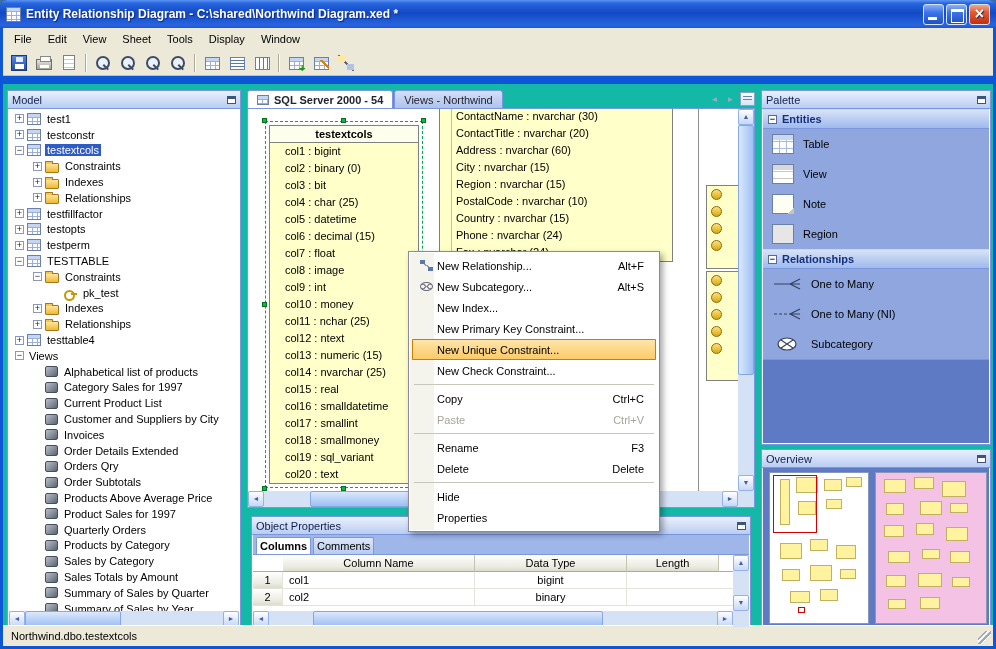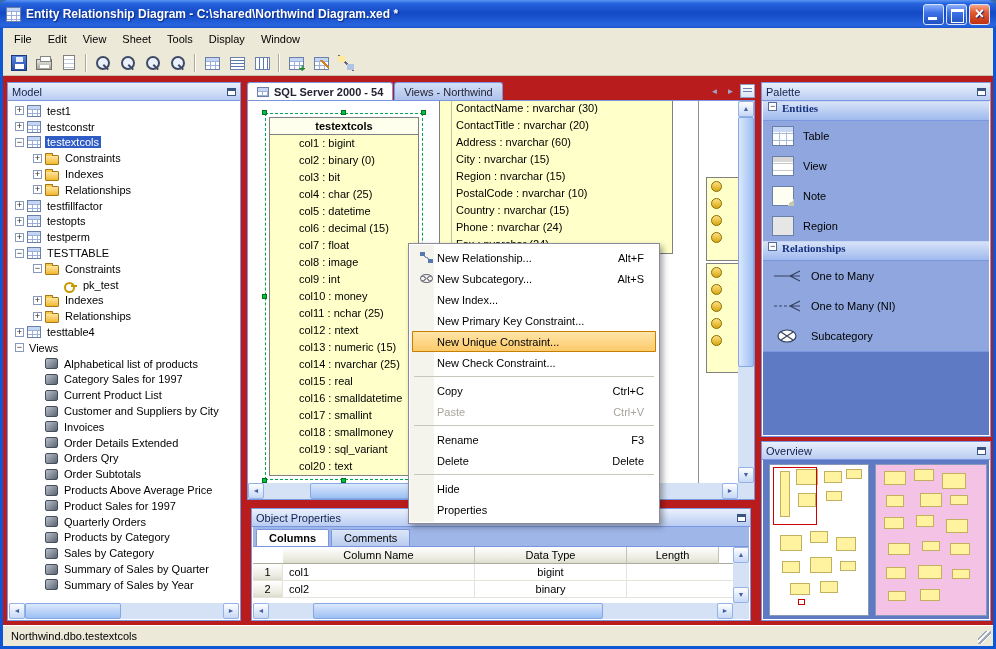--- a/index.html
+++ b/index.html
@@ -58,21 +58,21 @@
   .ic-table-new{width:15px;height:13px;margin-top:1px;}
   .ic-table-new::after{content:"+";position:absolute;right:-3px;bottom:-5px;color:#18901C;font-weight:bold;font-size:11px;}
   .ic-table-edit{width:15px;height:13px;margin-top:1px;}
   .ic-table-edit::after{content:"";position:absolute;left:2px;top:2px;width:12px;height:10px;
     background:linear-gradient(45deg,transparent 55%,#D08020 55% 72%,transparent 72%);}
   .ic-diagram{background:linear-gradient(#FFE9A0,#FFE9A0) 0 1px/7px 6px no-repeat,
     linear-gradient(#B0C4E8,#B0C4E8) 9px 9px/7px 6px no-repeat,
     linear-gradient(to top right,transparent 46%,#667 46% 54%,transparent 54%);}
 
   
-  .workspace{position:absolute;left:3px;top:76px;width:990px;height:549px;background:#b91c1c;}
+  .workspace{position:absolute;left:3px;top:84px;width:990px;height:549px;background:#14b8a6;}
   .panel{position:absolute;background:#fff;border:1px solid #7A96DF;}
   .panel-head{position:absolute;left:0;top:0;right:0;height:18px;
     background:linear-gradient(#EAF1FD,#B9CCF2);border-bottom:1px solid #7A96DF;
     display:flex;align-items:center;padding:0 4px;color:#10204C;}
   .ph-ic{margin-left:auto;width:9px;height:8px;border:1px solid #3A5480;border-top-width:3px;background:#fff;flex:none;}
 
   
   .sbtrack{position:absolute;background:#D5E2F6;}
   .sbtn{position:absolute;width:16px;height:16px;background:linear-gradient(#FEFEFF,#C6D8F6);
     border:1px solid #95B2E8;border-radius:2px;color:#4060A8;font-size:7px;text-align:center;line-height:14px;}
@@ -110,21 +110,21 @@
   .tnav.l::before{content:"◄";} .tnav.r::before{content:"►";}
   .tlist{position:relative;width:15px;height:14px;border:1px solid #8AA0CC;background:linear-gradient(#fff,#D8E4F8);}
   .tlist::before{content:"";position:absolute;left:2px;right:2px;top:3px;bottom:3px;
     background:repeating-linear-gradient(#6C82B4 0 1px,transparent 1px 3px);}
 
   
   .canvas{position:absolute;left:244px;top:24px;width:508px;height:400px;background:#fff;border:1px solid #7A96DF;}
   .canvas-inner{position:absolute;left:0;top:0;right:16px;bottom:16px;overflow:hidden;background:#fff;}
   .dtable{position:absolute;border:1px solid #808080;background:#FFFFC9;font-size:11px;}
   .dt-title{height:17px;line-height:17px;background:#FFFFEE;border-bottom:1px solid #808080;font-weight:bold;text-align:center;}
-  .dt-row{height:17px;line-height:17px;padding-left:29px;white-space:nowrap;overflow:hidden;}
+  .dt-row{height:17px;line-height:17px;padding-left:15px;white-space:nowrap;overflow:hidden;}
   .cust .dt-row{padding-left:16px;background:linear-gradient(90deg,transparent 0 11px,#C0C0A8 11px 12px,transparent 12px);}
   .selected-table{outline:1px dashed #00A651;outline-offset:3px;}
   .hd{position:absolute;width:5px;height:5px;background:#00C040;border:1px solid #007020;z-index:3;}
   .vline{position:absolute;width:1px;background:#909090;}
   .ptable{position:absolute;background:#FFFFC9;border:1px solid #808080;padding:3px 0 0 4px;}
   .key-badge{display:block;width:11px;height:11px;margin-bottom:6px;border-radius:50%;
     background:linear-gradient(#FFE080,#D8A810);border:1px solid #8A6A00;}
   .canvas .vsb{right:0;top:0;width:16px;bottom:16px;z-index:5;}
   .canvas .hsb{left:0;bottom:0;height:16px;right:16px;z-index:5;}
   .sbcorner{position:absolute;right:0;bottom:0;width:16px;height:16px;background:#D5E2F6;z-index:5;}
@@ -145,40 +145,40 @@
     linear-gradient(#5878B0,#5878B0) 8px 7px/5px 4px no-repeat,
     linear-gradient(to top right,transparent 46%,#8898B8 46% 54%,transparent 54%);}
   .ic-subcategory{width:13px;height:9px;border:1px solid #667;border-radius:50%;
     background:linear-gradient(to top right,transparent 44%,#889 44% 56%,transparent 56%),
     linear-gradient(to bottom right,transparent 44%,#889 44% 56%,transparent 56%);}
 
   
   .op-panel{left:248px;top:432px;width:500px;height:113px;}
   .op-body{position:absolute;left:1px;right:1px;top:18px;bottom:1px;background:#fff;display:flex;flex-direction:column;}
   .op-tabstrip{height:20px;background:#9FB6E8;display:flex;align-items:flex-end;padding:2px 2px 0 3px;gap:2px;border-bottom:1px solid #7A96DF;}
-  .optab{height:17px;line-height:16px;padding:0 12px;border:1px solid #7A96DF;border-bottom:none;border-radius:2px 2px 0 0;
+  .optab{height:17px;line-height:16px;padding:0 3px;border:1px solid #7A96DF;border-bottom:none;border-radius:2px 2px 0 0;
     background:linear-gradient(#DCE6F8,#B9CBEE);white-space:nowrap;}
   .optab.active{background:#fff;font-weight:bold;}
   .op-gridwrap{flex:1;position:relative;}
   .og-row{display:flex;height:17px;align-items:flex-end;}
   .og-c{overflow:hidden;white-space:nowrap;line-height:16px;}
   .c0{width:30px;flex:none;} .c1{width:192px;flex:none;} .c2{width:152px;flex:none;} .c3{width:92px;flex:none;} .cfill{flex:1;}
   .og-head .og-c,.og-c.num{background:linear-gradient(#FFFFFF,#ECECE2 70%,#DCDCCE);
     border-right:1px solid #C4C4B4;border-bottom:1px solid #ACAC9C;text-align:center;}
   .og-body .og-c{border-right:1px solid #E4E4DA;border-bottom:1px solid #E4E4DA;padding-left:6px;}
   .og-body .og-c.num{padding-left:0;}
   .og-body .og-c.ctr{text-align:center;padding-left:0;}
   .op-vsb{right:0;top:0;width:16px;bottom:16px;}
   .op-hsb{left:0;bottom:0;right:16px;height:16px;}
 
   
   .pal-panel{left:758px;top:6px;width:230px;height:355px;}
   .pal-body{position:absolute;left:1px;right:1px;top:18px;bottom:1px;background:#8FA7DE;display:flex;flex-direction:column;}
   .pal-sec{height:20px;flex:none;background:linear-gradient(#D7E2F8,#9FBAEE);border-bottom:1px solid #7A96DF;border-top:1px solid #C6D6F4;
-    display:flex;padding:0 5px;font-weight:bold;color:#15307E;font-family:Liberation Serif, serif;}
+    display:flex;align-items:center;padding:0 5px;font-weight:bold;color:#15307E;}
   .sec-exp{width:9px;height:9px;border:1px solid #55699A;background:#fff;font-size:9px;line-height:7px;text-align:center;color:#223;margin-right:5px;}
   .sec-exp::before{content:"−";}
   .pal-item{height:30px;flex:none;display:flex;align-items:center;padding:0 9px;gap:9px;}
   .pal-box{position:relative;width:22px;height:20px;background:#fff;border:1px solid #6A80A8;flex:none;}
   .pal-box.tbl{background:linear-gradient(#C8D8F4 0 5px,rgba(0,0,0,0) 5px),
     repeating-linear-gradient(rgba(0,0,0,0) 0 6px,#A8BCDC 6px 7px),
     repeating-linear-gradient(90deg,rgba(0,0,0,0) 0 6px,#A8BCDC 6px 7px),#fff;}
   .pal-box.vw{background:linear-gradient(#D8D8D8 0 5px,rgba(0,0,0,0) 5px),
     repeating-linear-gradient(rgba(0,0,0,0) 0 6px,#C8C8C8 6px 7px),#fff;}
   .pal-box.nt{background:#FFFEF2;}
@@ -505,20 +505,26 @@
             <span class="tlabel">Products by Category</span>
           </div>
 
           <div class="trow">
             <span class="indent" style="width: 20px;"></span>
             <span class="expblank"></span>
             <span class="ic-view"></span>
             <span class="tlabel">Sales by Category</span>
           </div>
 
+          <div class="trow">
+            <span class="indent" style="width: 20px;"></span>
+            <span class="expblank"></span>
+            <span class="ic-view"></span>
+            <span class="tlabel">Sales Totals by Amount</span>
+          </div>
 
           <div class="trow">
             <span class="indent" style="width: 20px;"></span>
             <span class="expblank"></span>
             <span class="ic-view"></span>
             <span class="tlabel">Summary of Sales by Quarter</span>
           </div>
 
           <div class="trow">
             <span class="indent" style="width: 20px;"></span>

